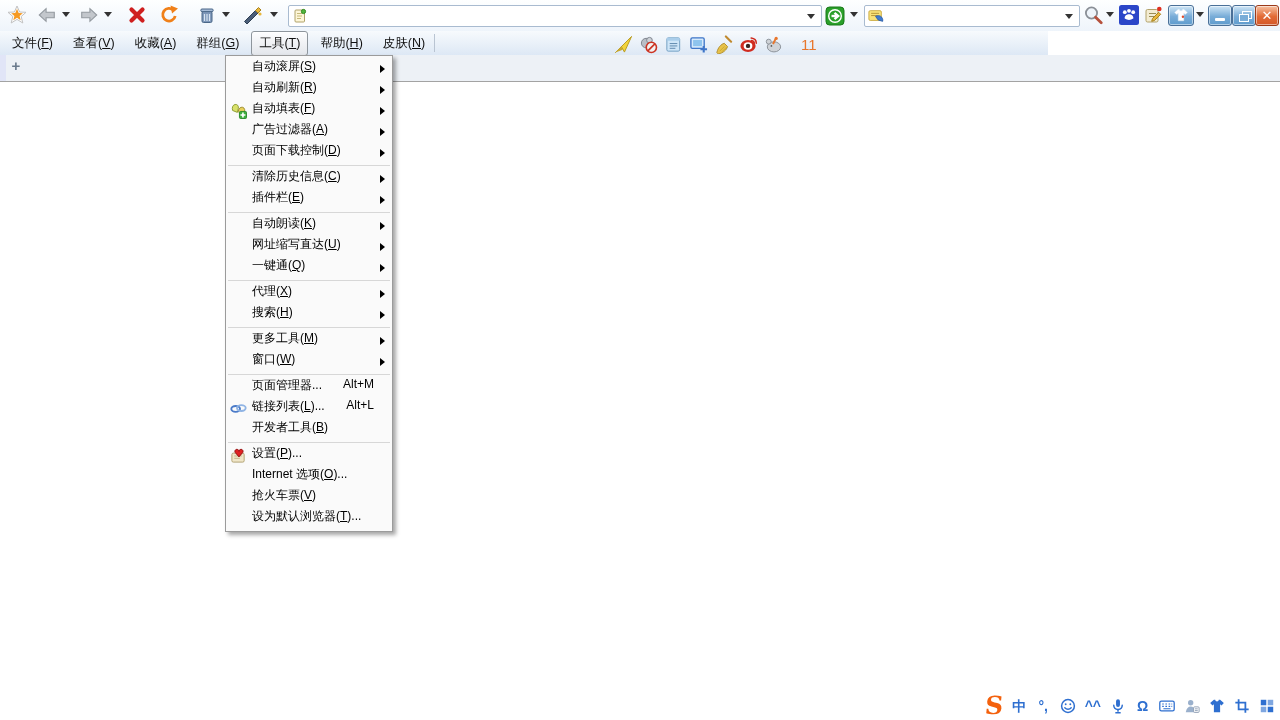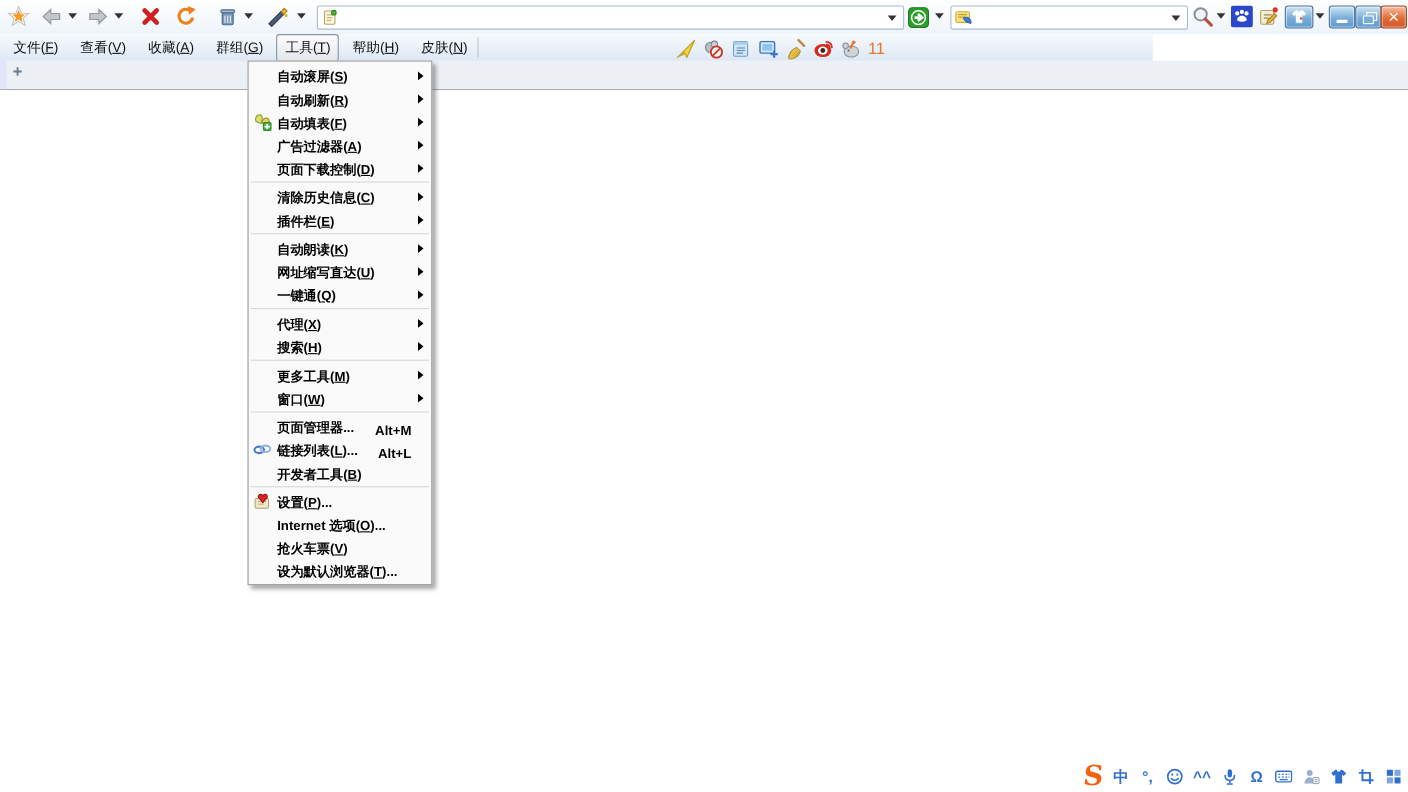--- a/index.html
+++ b/index.html
@@ -48,39 +48,39 @@
   .menu-item.selected{border-color:#8e959c;
     background:linear-gradient(#fdfdfe,#e3e6eb);box-shadow:inset 0 1px 0 #fff;}
   .menu-item u{text-decoration:underline;}
   #menubar-divider{position:absolute;left:434px;top:3px;width:1px;height:18px;
     background:#b9c4d2;}
   #quickicons{position:absolute;left:612px;top:2px;height:22px;display:flex;
     align-items:center;gap:3px;}
   .qicon{width:22px;height:20px;display:flex;align-items:center;justify-content:center;
     cursor:pointer;}
   .qicon svg{width:19px;height:19px;display:block;}
-  #quick-badge{font-size:15px;color:#e8762c;margin-left:2px;cursor:pointer;}
+  #quick-badge{font-size:15px;color:#e8762c;margin-left:14px;cursor:pointer;}
 
   
   #tabrow{left:0;top:55px;width:1280px;height:26px;background:#edf1f6;
     border-bottom:1px solid #a3a3a3;}
   #tabrow-edge{position:absolute;left:0;top:0;width:6px;height:26px;background:#e1e5f7;}
   #newtab-btn{position:absolute;left:8px;top:3px;width:16px;height:16px;
     color:#6b7b8d;font-size:15px;font-weight:bold;line-height:16px;text-align:center;
     cursor:pointer;}
 
   
   #content{left:0;top:82px;width:1280px;height:638px;background:#fff;}
 
   
   #tools-menu{left:225px;top:55px;width:166px;background:#fafafa;
     border:1px solid #9b9b9b;box-shadow:3px 3px 4px rgba(0,0,0,.35);
     padding:2px 0;z-index:20;}
-  .mi{position:relative;height:21px;display:flex;align-items:flex-end;
-    padding:0 18px 0 26px;font-size:12px;color:#000;cursor:pointer;white-space:nowrap;font-weight:bold;}
+  .mi{position:relative;height:21px;display:flex;align-items:flex-start;
+    padding:0 18px 0 26px;font-size:12px;color:#000;cursor:pointer;white-space:nowrap;}
   .mi .mi-icon{position:absolute;left:4px;top:2px;width:17px;height:17px;}
   .mi .mi-icon svg{width:17px;height:17px;display:block;}
   .mi .mi-label{flex:0 0 auto;}
   .mi .mi-label u{text-decoration:underline;}
   .mi .mi-shortcut{margin-left:auto;padding-left:14px;font-size:12px;color:#000;}
   .mi .mi-arrow{position:absolute;right:7px;top:7px;width:0;height:0;
     border-top:4px solid transparent;border-bottom:4px solid transparent;
     border-left:5px solid #000;}
   .msep{height:1px;background:#d7d7d7;margin:2px 2px;}
 

